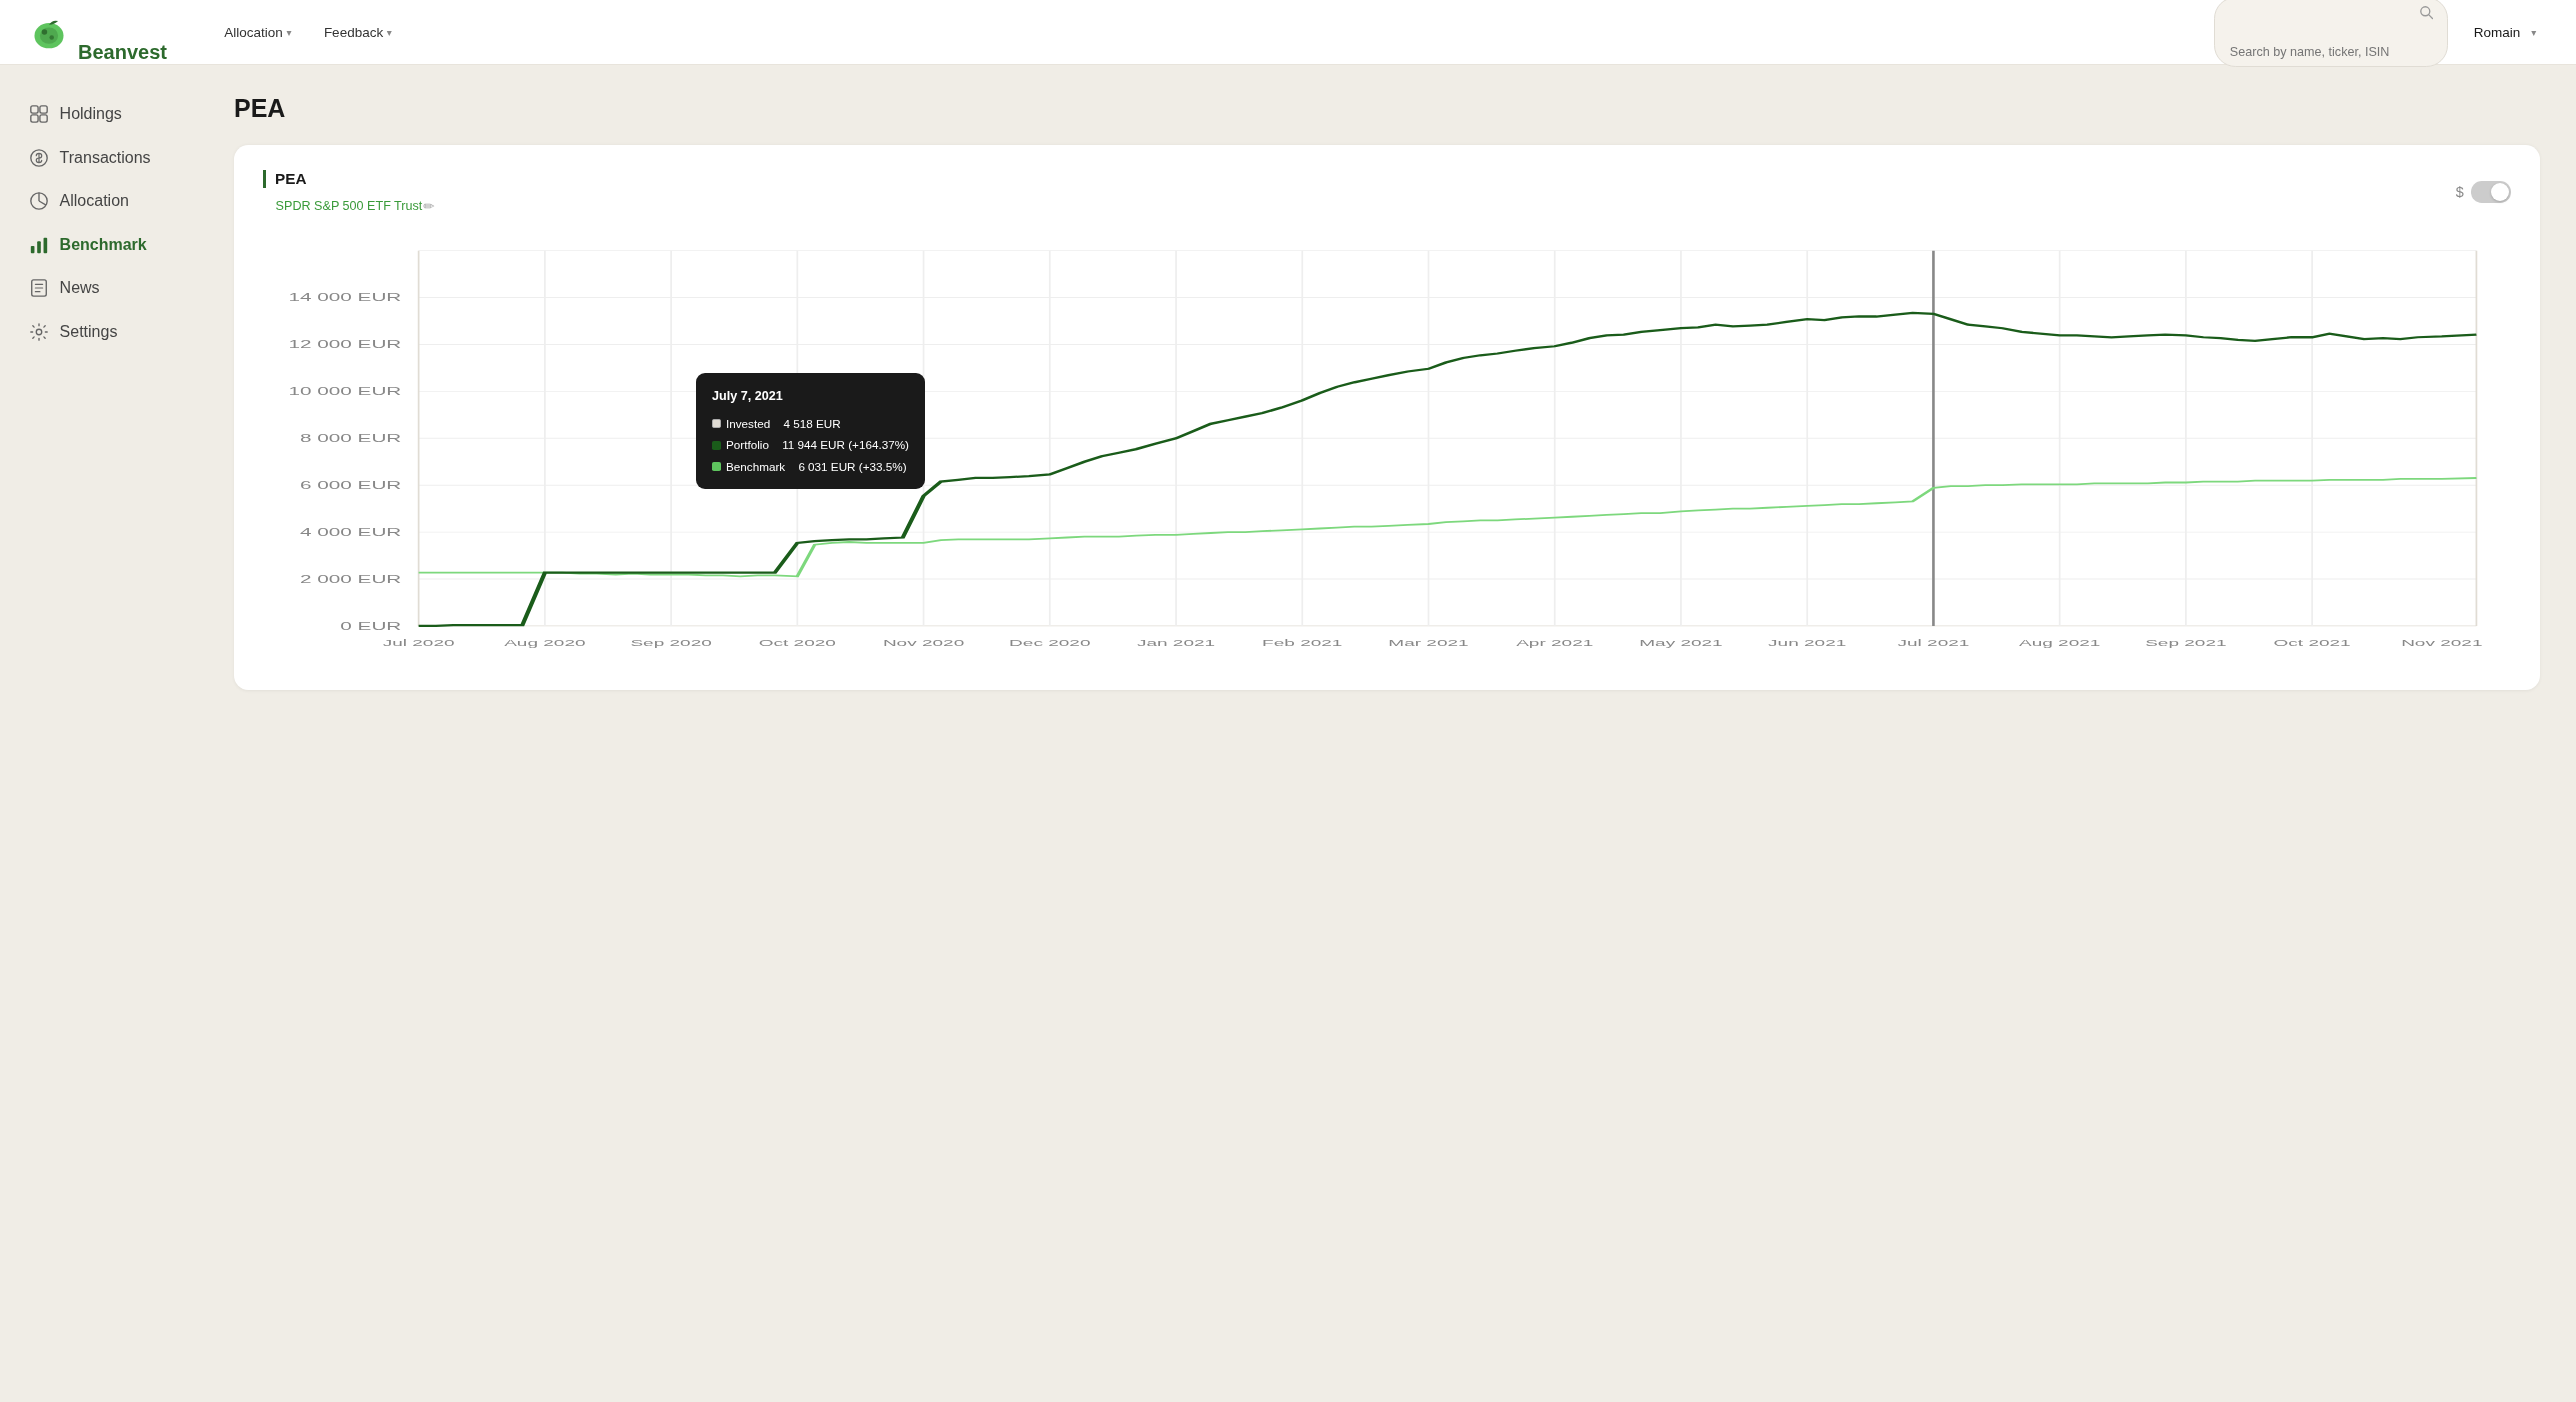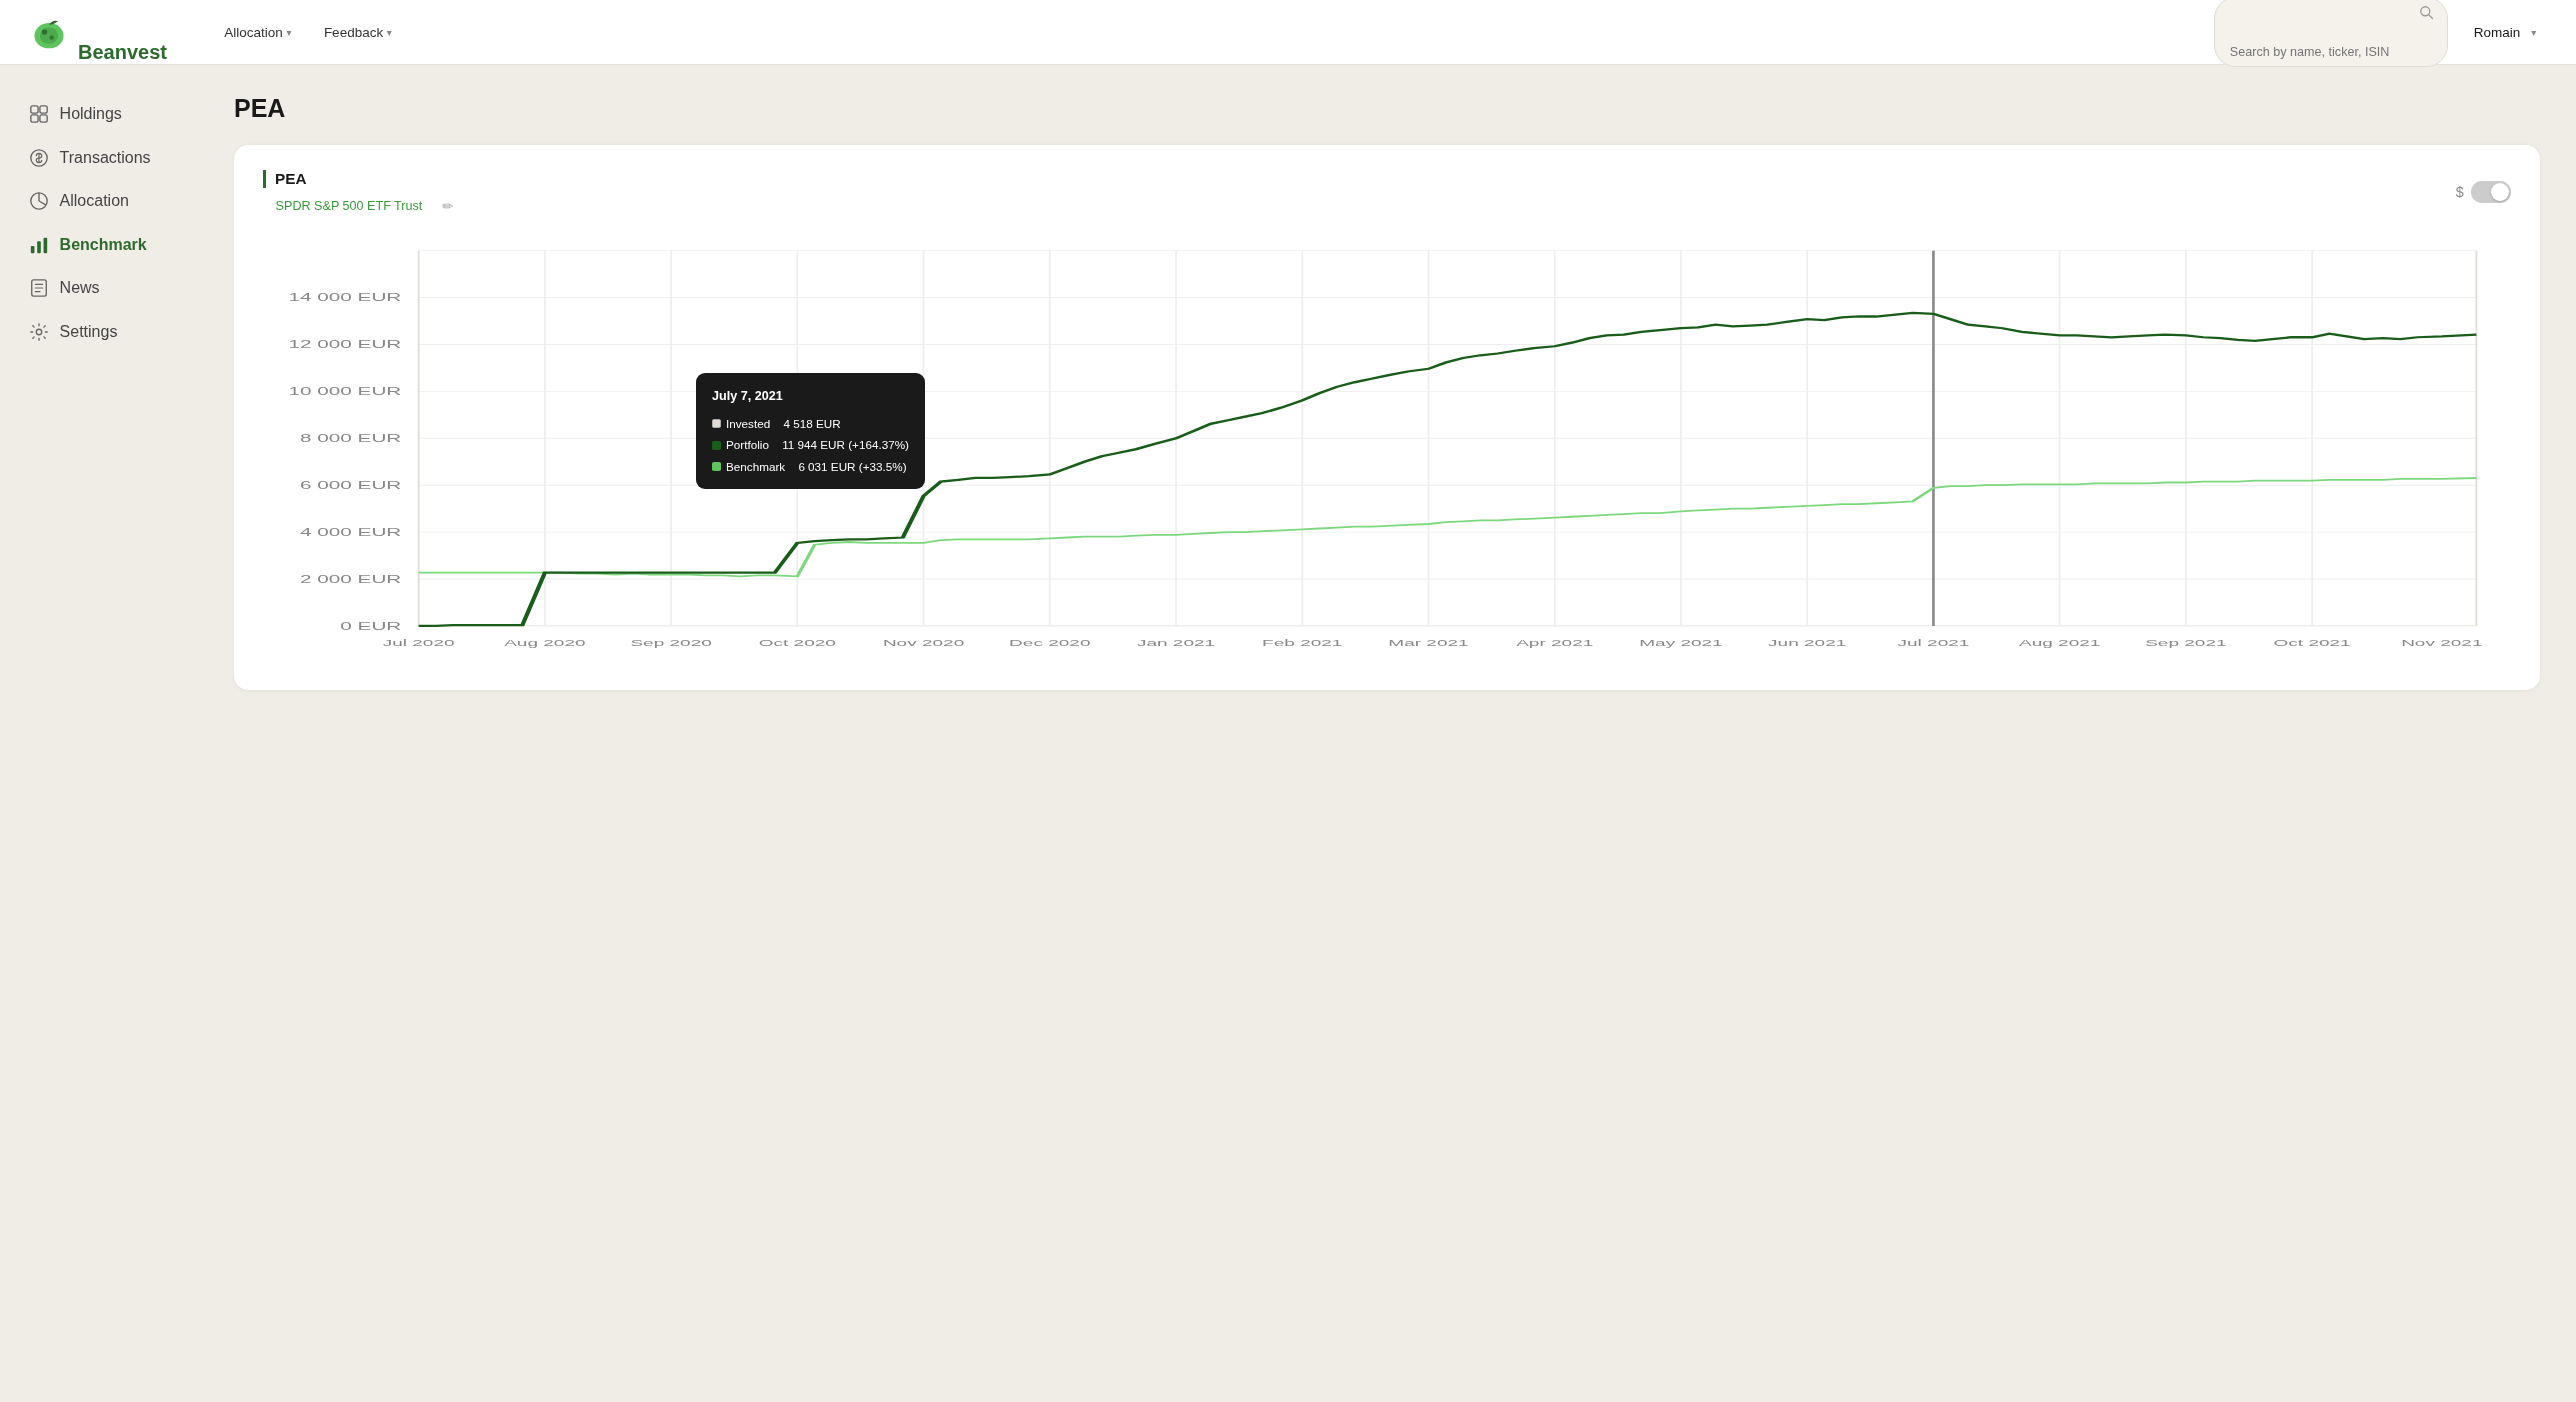--- a/index.html
+++ b/index.html
@@ -164,21 +164,21 @@
     .chart-title {
       font-size: 15.3px;
       font-weight: 700;
       border-left: 3.6px solid #2d6a2d;
       padding-left: 9px;
       margin-bottom: 10.8px;
     }
     .benchmark-label {
       display: flex;
       align-items: center;
-      gap: 20px;
+      gap: 1px;
       font-size: 12.6px;
       color: #3a9a3a;
       padding-left: 12.6px;
     }
     .edit-icon { color: #aaa; cursor: pointer; font-size: 13.5px; }
 
     .currency-toggle {
       display: flex;
       align-items: center;
       gap: 7.2px;

